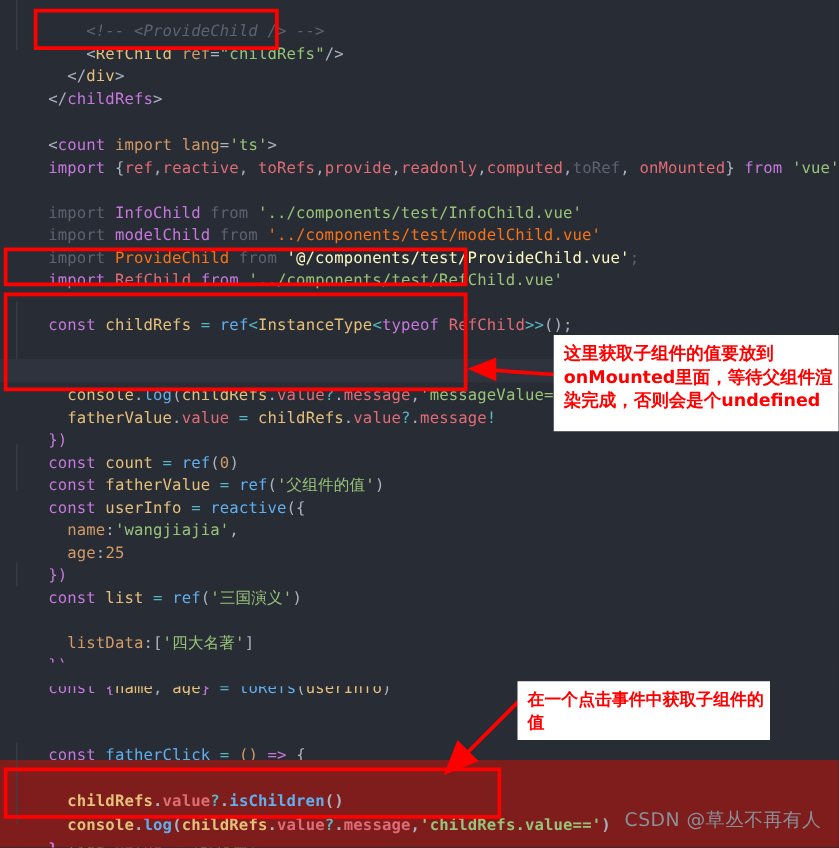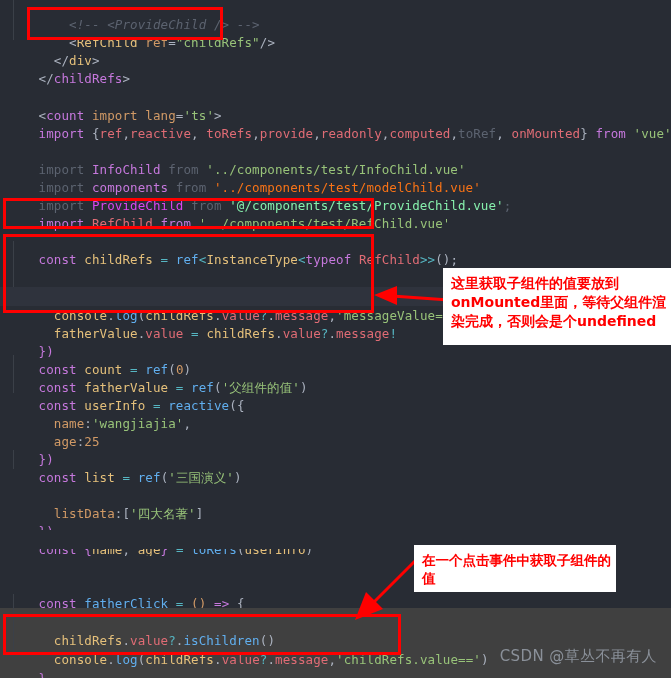--- a/index.html
+++ b/index.html
@@ -108,25 +108,25 @@
 
   <div class="code-line" style="position:absolute;left:0;top:105px;width:671px;">
     <span class="k">import</span><span class="pn"> {</span><span class="prop">ref</span><span class="pn">,</span><span class="prop">reactive</span><span class="pn">, </span><span class="prop">toRefs</span><span class="pn">,</span><span class="prop">provide</span><span class="pn">,</span><span class="prop">readonly</span><span class="pn">,</span><span class="prop">computed</span><span class="pn">,</span><span class="cm" style="font-style:normal">toRef</span><span class="pn">, </span><span class="prop">onMounted</span><span class="pn">} </span><span class="k">from</span><span class="pn"> </span><span class="str">'vue'</span>
   </div>
 
   <div class="code-line" style="position:absolute;left:0;top:141px;width:671px;">
     <span class="cm" style="font-style:normal">import </span><span class="cm" style="font-style:normal;color:#c678dd">InfoChild</span><span class="cm" style="font-style:normal"> from </span><span class="cm" style="font-style:normal;color:#98c379">'../components/test/InfoChild.vue'</span>
   </div>
 
   <div class="code-line" style="position:absolute;left:0;top:159px;width:671px;">
-    <span class="cm" style="font-style:normal">import </span><span class="cm" style="font-style:normal;color:#c678dd">components</span><span class="cm" style="font-style:normal"> from </span><span class="cm" style="font-style:normal;color:#f97316">'../components/test/modelChild.vue'</span>
+    <span class="cm" style="font-style:normal">import </span><span class="cm" style="font-style:normal;color:#c678dd">modelChild</span><span class="cm" style="font-style:normal"> from </span><span class="cm" style="font-style:normal;color:#f97316">'../components/test/modelChild.vue'</span>
   </div>
 
   <div class="code-line" style="position:absolute;left:0;top:177px;width:671px;">
-    <span class="cm" style="font-style:normal">import </span><span class="cm" style="font-style:normal;color:#d946ef">ProvideChild</span><span class="cm" style="font-style:normal"> from </span><span class="cm" style="font-style:normal;color:#86efac">'@/components/test/ProvideChild.vue'</span><span class="cm" style="font-style:normal">;</span>
+    <span class="cm" style="font-style:normal">import </span><span class="cm" style="font-style:normal;color:#f97316">ProvideChild</span><span class="cm" style="font-style:normal"> from </span><span class="cm" style="font-style:normal;color:#fef9c3">'@/components/test/ProvideChild.vue'</span><span class="cm" style="font-style:normal">;</span>
   </div>
 
   <div class="code-line" style="position:absolute;left:0;top:195px;width:671px;">
     <span class="k">import</span><span class="pn"> </span><span class="kw2">RefChild</span><span class="pn"> </span><span class="k">from</span><span class="pn"> </span><span class="str">'../components/test/RefChild.vue'</span>
   </div>
 
   <div class="code-line" style="position:absolute;left:0;top:231px;width:671px;">
     <span class="k">const</span><span class="pn"> </span><span class="var">childRefs</span><span class="pn"> </span><span class="op">=</span><span class="pn"> </span><span class="fn">ref</span><span class="op">&lt;</span><span class="type">InstanceType</span><span class="op">&lt;</span><span class="k">typeof</span><span class="pn"> </span><span class="prop">RefChild</span><span class="op">&gt;&gt;</span><span class="pn">();</span>
   </div>
 
@@ -308,21 +308,21 @@
     <span class="pn">  </span><span class="var">userInfo</span><span class="pn">.</span><span class="prop">name</span><span class="pn"> </span><span class="op">=</span><span class="pn"> </span><span class="str">'wangtongtong'</span>
   </div>
   <div class="code-line" style="position:absolute;left:0;top:95px;width:671px;">
     <span class="pn">  </span><span class="var">list</span><span class="pn">.</span><span class="prop">value</span><span class="pn"> </span><span class="op">=</span><span class="pn"> </span><span class="str">'红楼梦'</span><span class="pn">,</span>
   </div>
   <div class="code-line" style="position:absolute;left:0;top:114px;width:671px;">
     
   </div>
 </div>
 
-<div style="position:absolute;left:0;top:608px;width:671px;height:70px;background:#404040;">
+<div style="position:absolute;left:0;top:608px;width:671px;height:70px;background:#7f1d1d;font-weight:bold;">
   <div class="indent-guide" style="left:13px;top:0;height:51px;"></div>
   <div class="code-line" style="position:absolute;left:0;top:4px;width:671px;">
     <span class="pn">  </span><span class="var">childRefs</span><span class="pn">.</span><span class="prop">value</span><span class="op">?</span><span class="pn">.</span><span class="fn">isChildren</span><span class="pn">()</span>
   </div>
   <div class="code-line" style="position:absolute;left:0;top:23px;width:671px;">
     <span class="pn">  </span><span class="var">console</span><span class="pn">.</span><span class="fn">log</span><span class="pn">(</span><span class="var">childRefs</span><span class="pn">.</span><span class="prop">value</span><span class="op">?</span><span class="pn">.</span><span class="prop">message</span><span class="pn">,</span><span class="str">'childRefs.value=='</span><span class="pn">)</span>
   </div>
   <div class="code-line" style="position:absolute;left:0;top:42px;width:671px;">
     <span class="k">}</span>
   </div>

